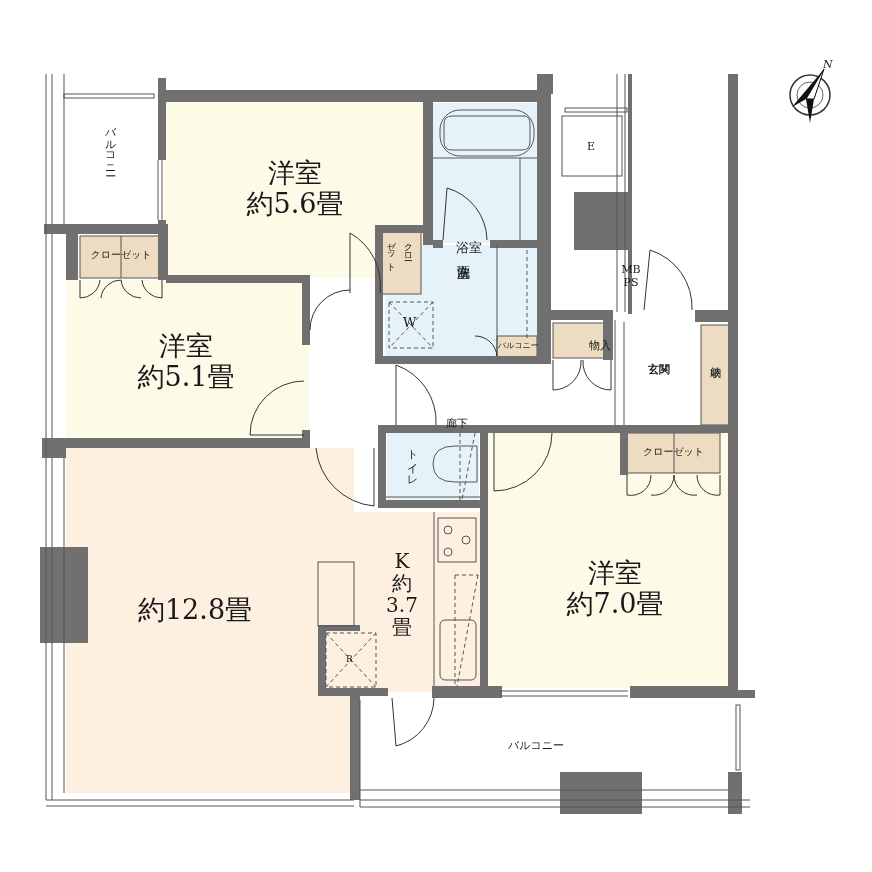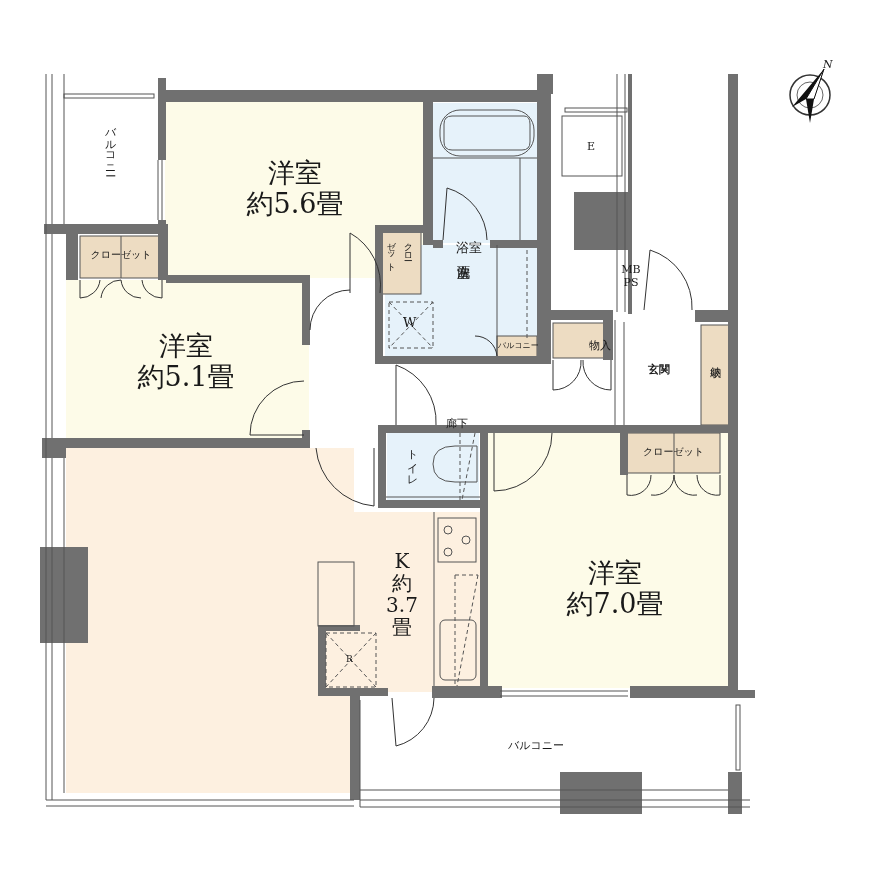--- a/index.html
+++ b/index.html
@@ -192,20 +192,21 @@
 </div>
 <div class="lbl big" style="left:131px;top:330px;width:110px;">
   <div>洋室</div>
   <div>約5.1畳</div>
 </div>
 <div class="lbl big" style="left:560px;top:557px;width:110px;">
   <div>洋室</div>
   <div>約7.0畳</div>
 </div>
 <div class="lbl big" style="left:130px;top:594px;width:130px;">
+  <div>約12.8畳</div>
 </div>
 <div class="lbl big" style="left:380px;top:550px;width:44px;font-size:20px;line-height:1.1;">
   <div>K</div>
   <div>約</div>
   <div>3.7</div>
   <div>畳</div>
 </div>
 <div class="lbl med" style="left:456px;top:193px;margin-top:48px;">浴室</div>
 <div class="lbl med vert" style="left:455px;top:255px;">洗面室</div>
 <div class="lbl sm vert" style="left:405px;top:442px;">トイレ</div>

